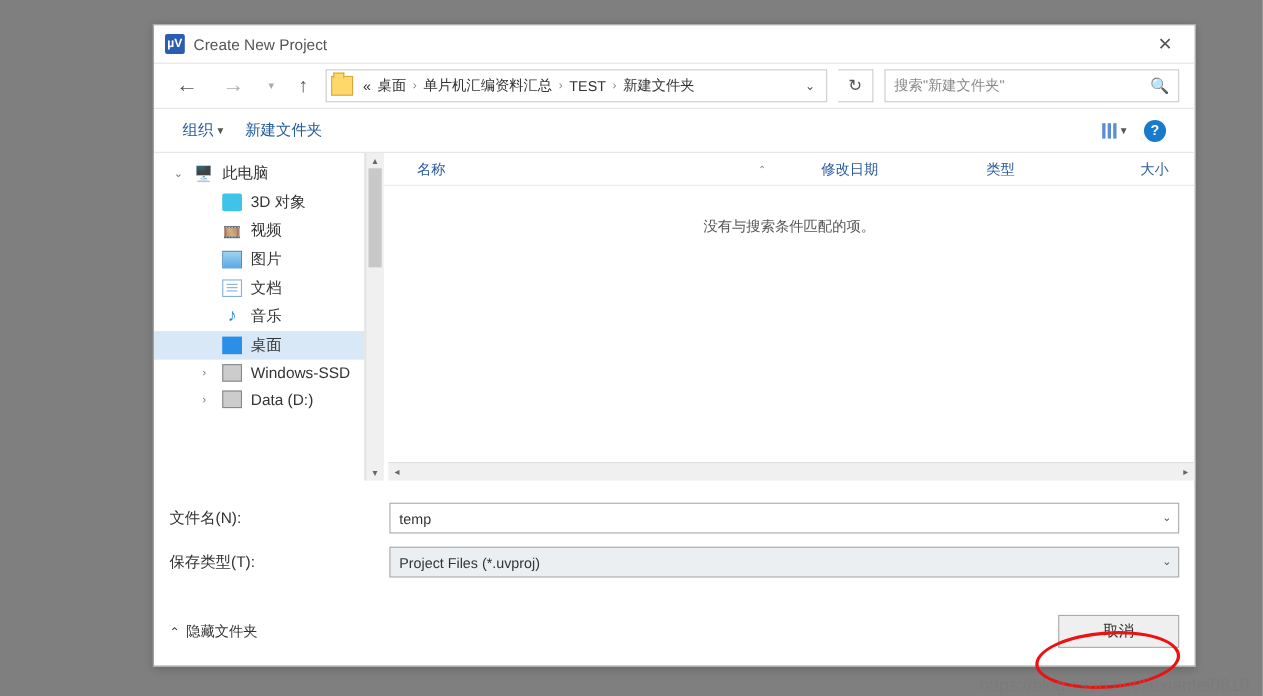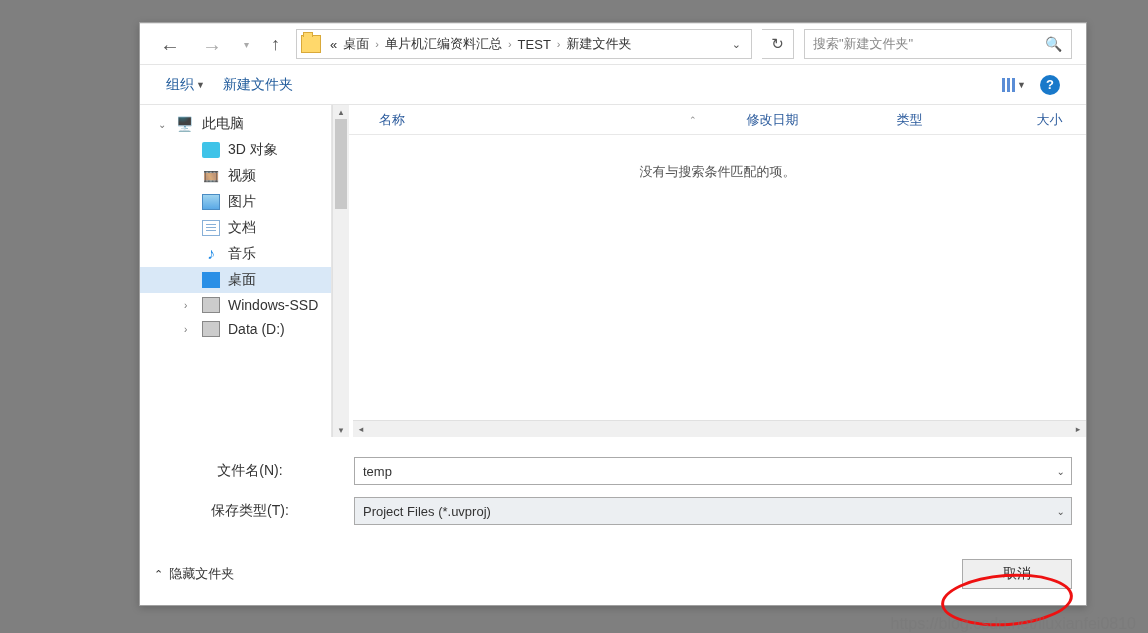--- a/index.html
+++ b/index.html
@@ -63,39 +63,45 @@
   .col-headers { height: 30px; display: flex; align-items: center; font-size: 13px; color: #2a5a9c; border-bottom: 1px solid #e8e8e8; padding-left: 20px; }
   .col-headers .col { padding: 0 10px; }
   .col-headers .sort { font-size: 9px; color: #888; padding: 0 40px; }
   .col-name{width:280px;} .col-date{width:150px;} .col-type{width:140px;} .col-size{flex:1;}
   .empty { flex:1; text-align:center; padding-top: 28px; font-size: 13px; color: #555; }
   .scrollbar-h { height: 17px; background:#f0f0f0; border-top:1px solid #e0e0e0; position:relative; margin-left: 4px; }
   .scrollbar-h .arr{position:absolute;top:0;bottom:0;width:16px;text-align:center;font-size:9px;color:#666;line-height:17px;}
 
   .form-area { padding: 20px 14px 0 14px; font-size: 14px; }
   .form-row { display: flex; align-items: center; margin-bottom: 12px; }
-  .form-row label { width: 200px; text-align: center; padding-right: 8px; color: #333; }
+  .form-row label { width: 200px; text-align: left; padding-right: 8px; color: #333; }
   .form-row .combo { flex: 1; border: 1px solid #aaa; height: 28px; display: flex; align-items: center; padding: 0 8px; font-size: 13px; background: #fff; color: #333; position: relative; }
   .form-row .combo.readonly { background: #eceff2; }
   .form-row .combo .dd { position: absolute; right: 6px; font-size: 10px; color: #555; }
 
   .footer { display: flex; align-items: center; padding: 22px 14px 16px 14px; }
   .hide-folders { font-size: 13px; color: #333; display: flex; align-items: center; gap: 6px; }
   .hide-folders .chev { font-size: 11px; }
   .footer .spacer { flex: 1; }
   .btn { width: 110px; height: 30px; border: 1px solid #aaa; background: #efefef; font-size: 14px; color: #333; display: flex; align-items: center; justify-content: center; margin-left: 12px; cursor: pointer; }
   .annot { position:absolute; border:3px solid #e11; border-radius:50%; pointer-events:none; }
   .annot1 { left: 801px; top: 551px; width: 132px; height: 52px; transform: rotate(-4deg); }
   .watermark { position:absolute; right: 12px; bottom: 0; font-size: 16px; color: rgba(120,120,120,.45); font-family: sans-serif; text-align: center; }
 </style>
 </head>
 <body>
 
 <div class="dialog">
 
+  <div class="titlebar">
+    <span class="app-icon">µV</span>
+    <span>Create New Project</span>
+    <span class="spacer"></span>
+    <span class="close">✕</span>
+  </div>
 
   <div class="navbar">
     <span class="nav-arrow enabled">←</span>
     <span class="nav-arrow">→</span>
     <span class="nav-arrow" style="font-size:10px;">▾</span>
     <span class="nav-up">↑</span>
     <div class="addrbar">
       <span class="folder-icon"></span>
       <span class="crumb">«</span>
       <span class="crumb">桌面</span>

